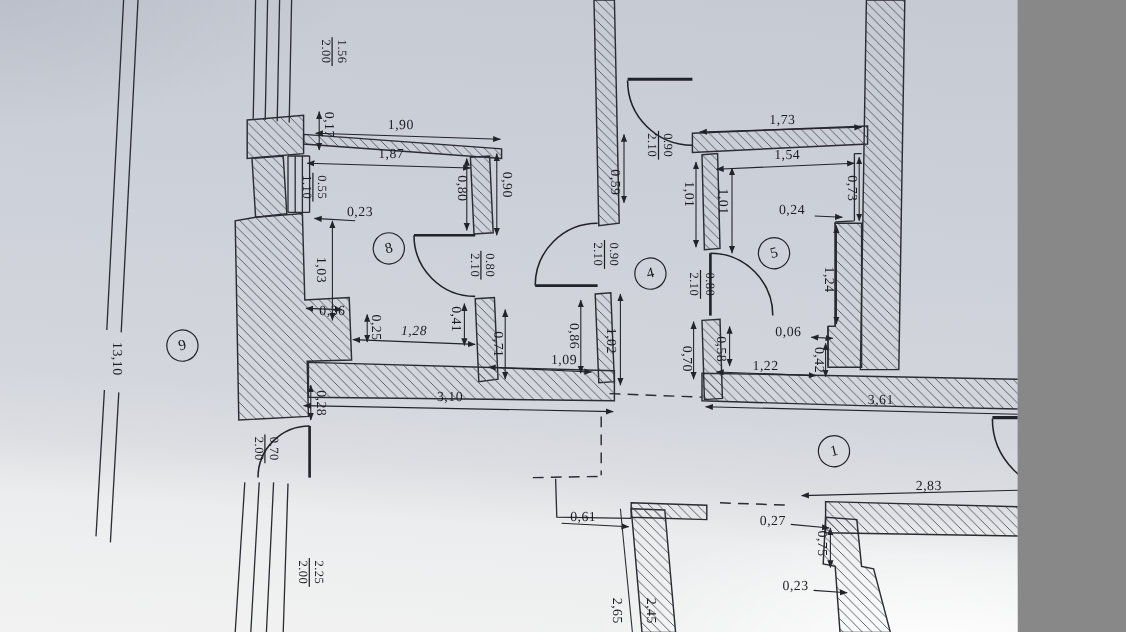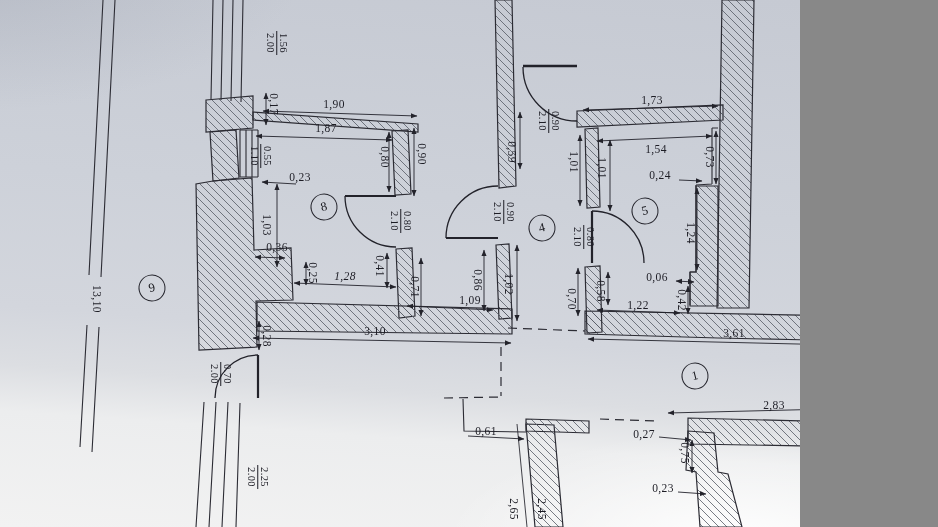--- a/index.html
+++ b/index.html
@@ -3,20 +3,21 @@
 <meta charset="utf-8">
 <style>
   html,body{margin:0;padding:0;background:#888;}
   #stage{
     position:relative;width:800px;height:527px;overflow:hidden;
     background:
       radial-gradient(ellipse 420px 160px at 92% 103%, rgba(255,255,255,.95), rgba(255,255,255,0) 70%),
       radial-gradient(ellipse 500px 220px at -5% -8%, rgba(140,146,160,.30), rgba(140,146,160,0) 70%),
       linear-gradient(184deg, #c6cad3 0%, #cdd1d9 38%, #d3d6dd 62%, #dcdee2 72%, #ecedee 80%, #f2f2f2 100%);
     font-family:"Liberation Serif", serif;
+    padding-left:48px;
   }
   svg.plan{position:absolute;left:0;top:0;}
   .dim{
     position:absolute;transform:translate(-50%,-50%);
     font-size:11.5px;letter-spacing:.4px;color:#1d1d25;white-space:nowrap;line-height:1;
   }
   .dim.v{transform:translate(-50%,-50%) rotate(90deg);}
   .dim.f{
     display:flex;flex-direction:column;align-items:center;
     transform:translate(-50%,-50%) rotate(90deg);
@@ -151,26 +152,26 @@
       <path d="M468,436 L524,439"></path>
       <path d="M659,437 L691,440"></path>
       <path d="M678,492 L706,494"></path>
     </g>
   </svg>
 
   <div id="labels-layer">
       <span class="dim h" style="left: 334px; top: 105px;">1,90</span>
       <span class="dim h" style="left: 326px; top: 129px;">1,87</span>
       <span class="dim h" style="left: 300px; top: 178px;">0,23</span>
-      <span class="dim h" style="left: 277px; top: 248px;">0,36</span>
+      <span class="dim h" style="left: 277px; top: 260px;">0,36</span>
       <span class="dim h" style="left: 345px; top: 277px; font-style: italic;">1,28</span>
       <span class="dim h" style="left: 450px; top: 301px; margin-left: 20px;">1,09</span>
       <span class="dim h" style="left: 375px; top: 332px;">3,10</span>
       <span class="dim h" style="left: 652px; top: 101px;">1,73</span>
-      <span class="dim h" style="left: 656px; top: 130px; margin-top: 20px;">1,54</span>
+      <span class="dim h" style="left: 656px; top: 130px;">1,54</span>
       <span class="dim h" style="left: 660px; top: 176px;">0,24</span>
       <span class="dim h" style="left: 657px; top: 278px;">0,06</span>
       <span class="dim h" style="left: 638px; top: 306px;">1,22</span>
       <span class="dim h" style="left: 734px; top: 334px;">3,61</span>
       <span class="dim h" style="left: 774px; top: 406px;">2,83</span>
       <span class="dim h" style="left: 486px; top: 432px;">0,61</span>
       <span class="dim h" style="left: 644px; top: 435px;">0,27</span>
       <span class="dim h" style="left: 663px; top: 489px;">0,23</span>
       <span class="dim v" style="left: 273px; top: 104px;">0,17</span>
       <span class="dim v" style="left: 384px; top: 157px;">0,80</span>

